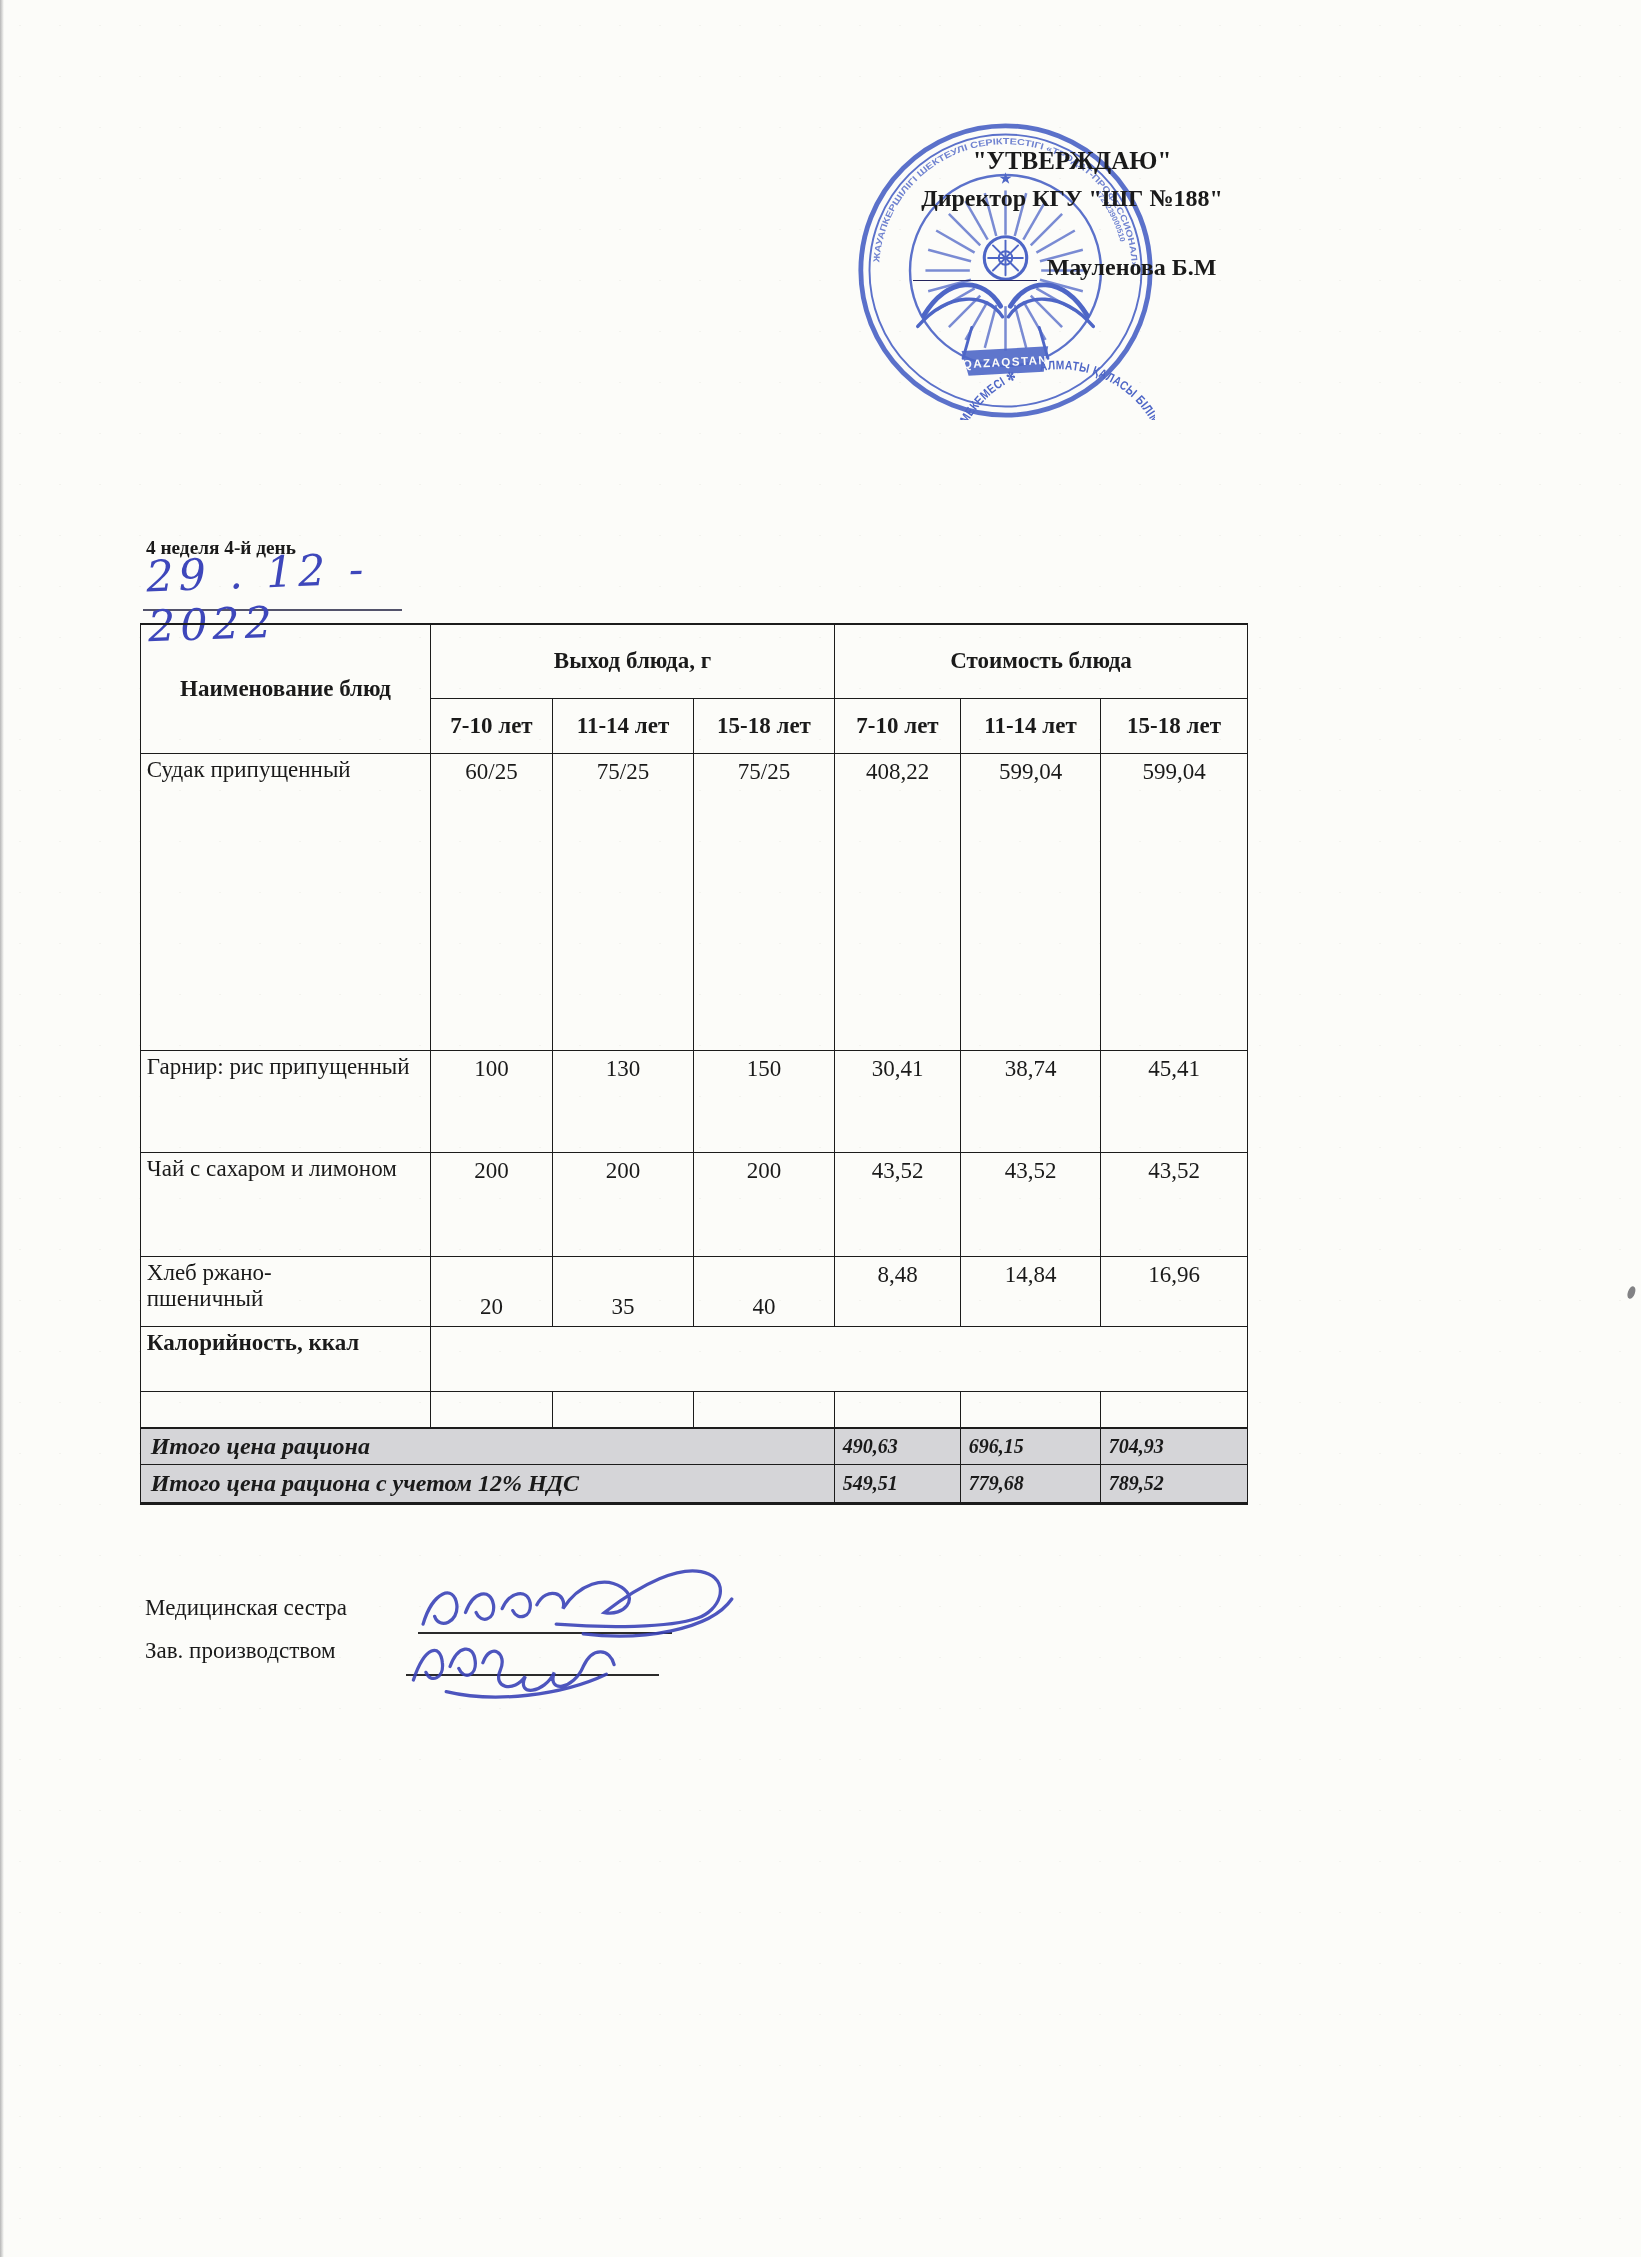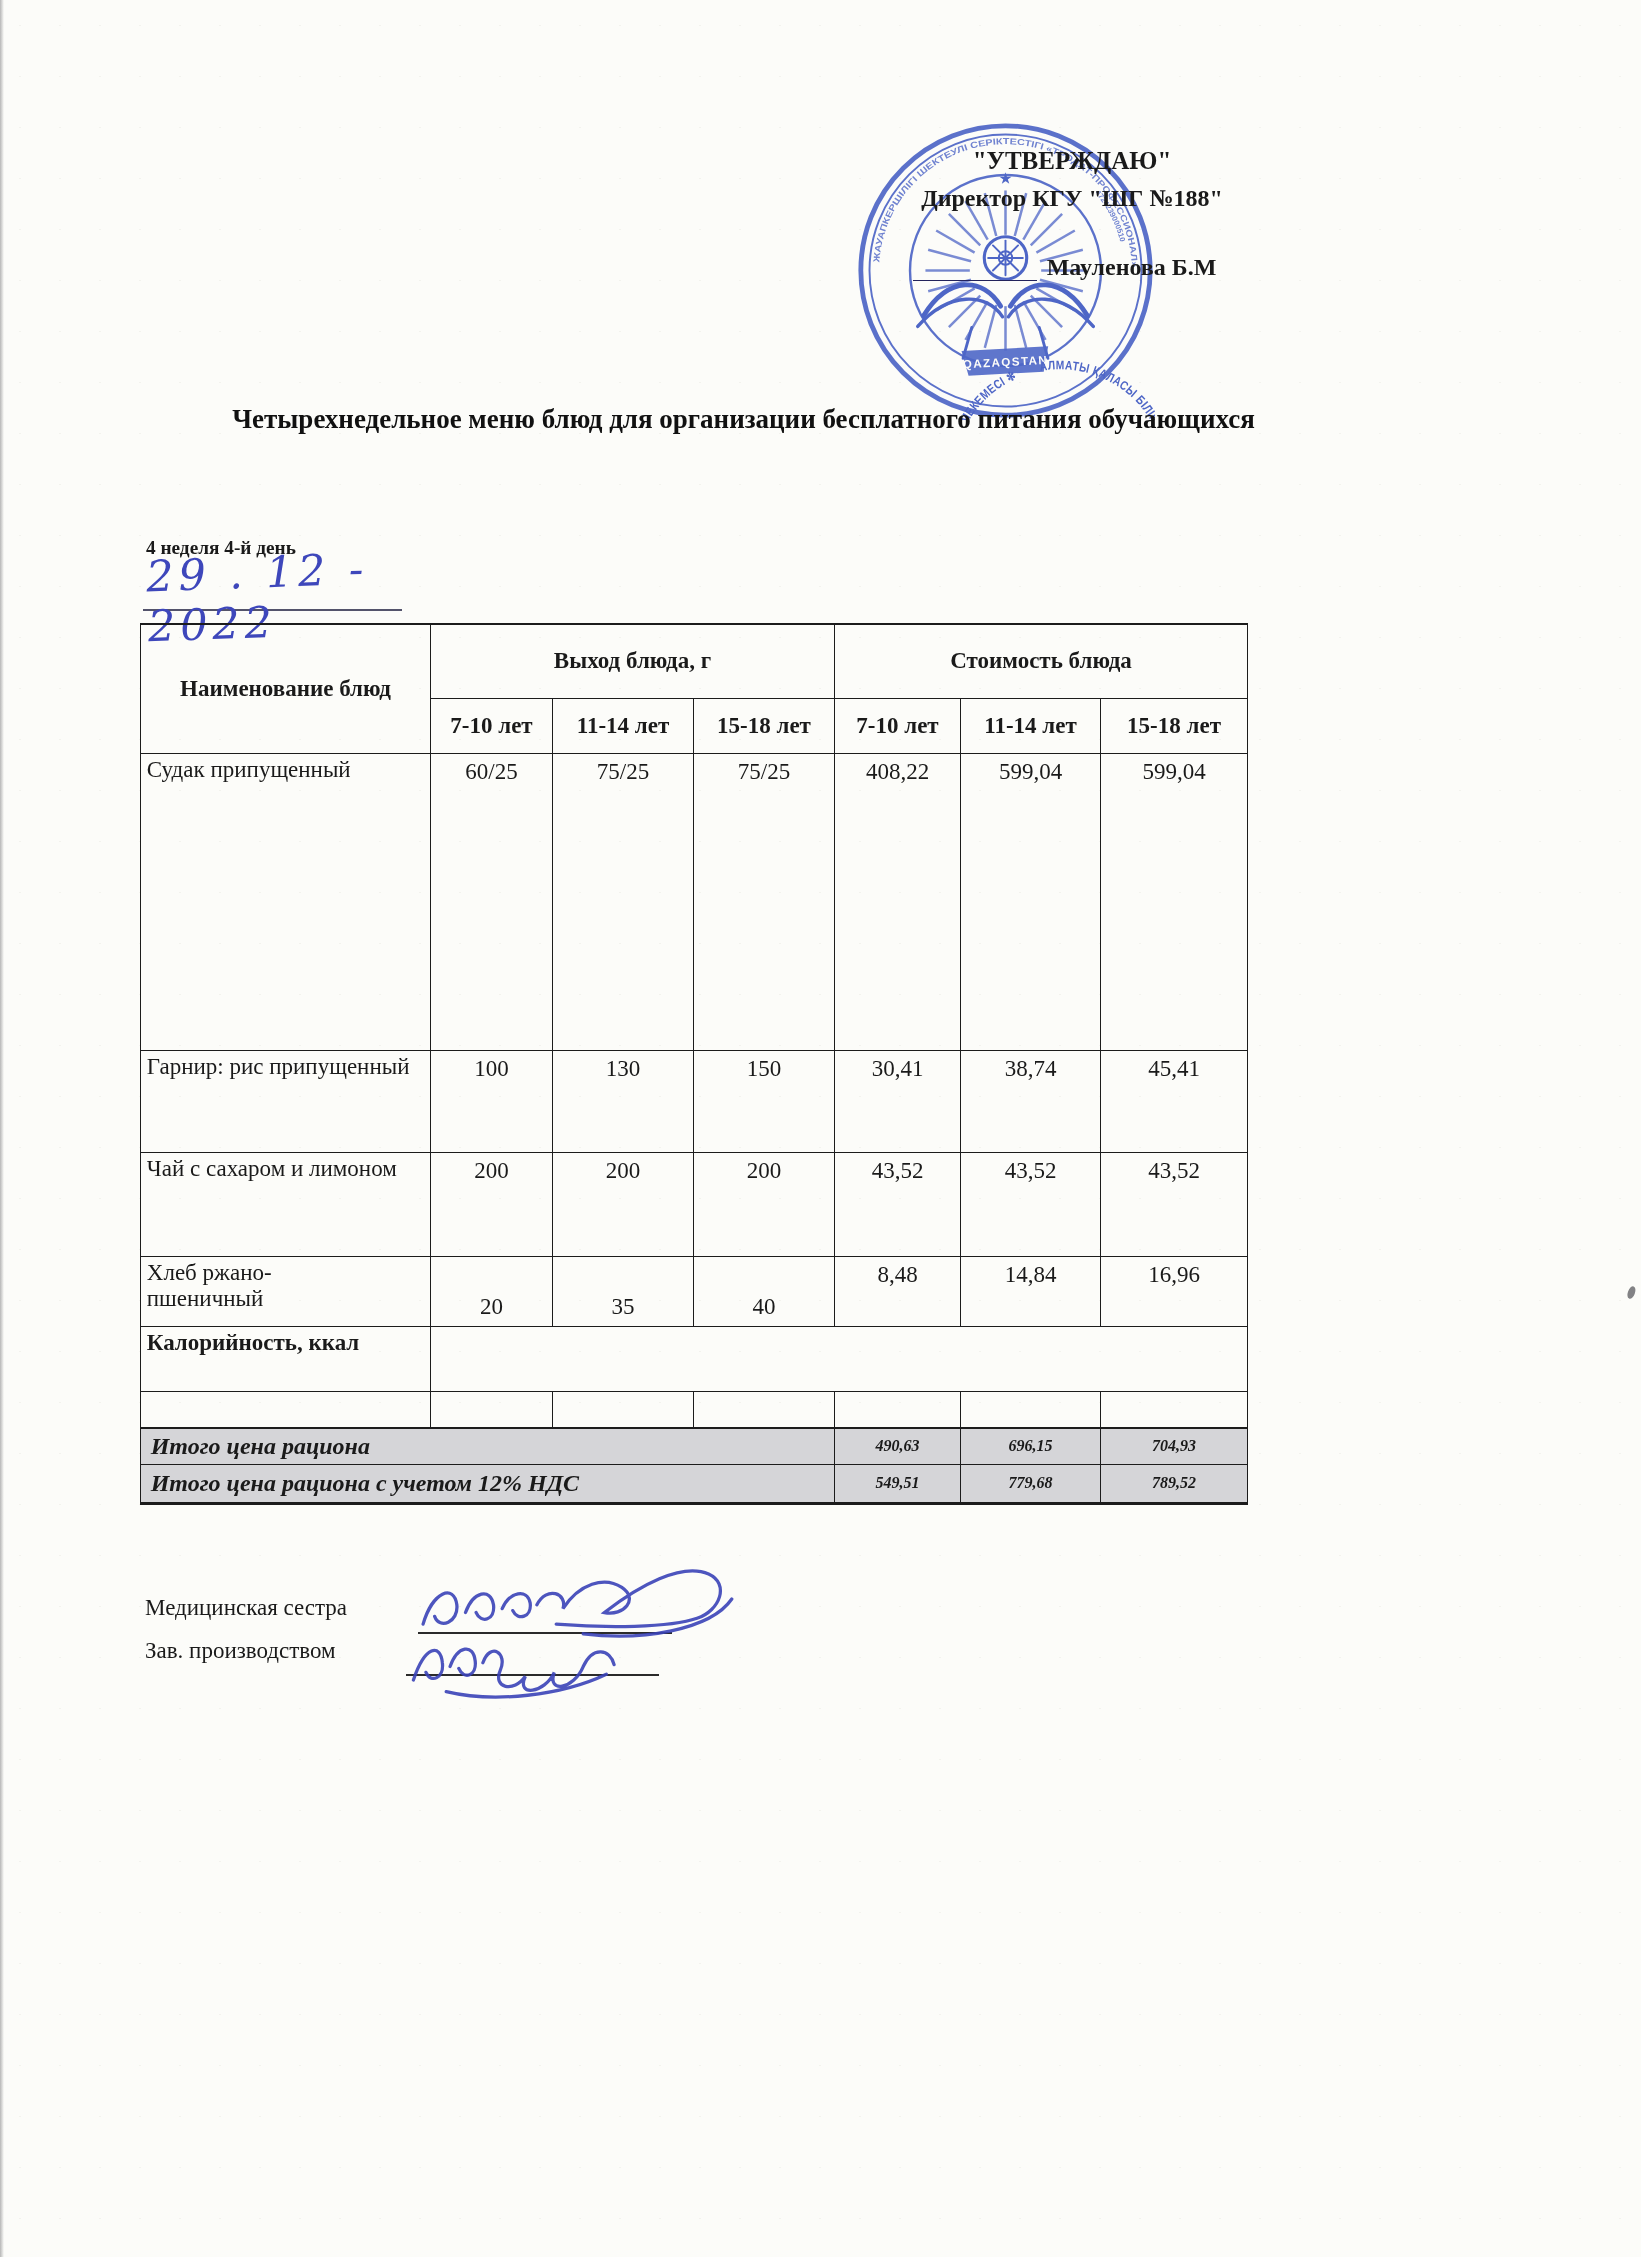--- a/index.html
+++ b/index.html
@@ -57,21 +57,21 @@
   tr.r-hleb{height:70px;} tr.r-cal{height:65px;} tr.r-empty{height:37px;}
   tr.r-total{height:36px;} tr.r-total2{height:39px;}
   td.name{font-size:23px;text-align:left;vertical-align:top;padding:3.9px 5.8px;}
   td.val{font-size:23px;text-align:center;vertical-align:top;padding-top:5.8px;}
   td.vbot{vertical-align:bottom;padding-bottom:5.8px;padding-top:0;}
   td.bold-name{font-weight:bold;}
   td.open{border-right:none;border-bottom:none;}
   .narrow-wrap{display:inline-block;width:159px;}
   tr.r-total td, tr.r-total2 td{background:#d5d5d8;font-weight:bold;font-style:italic;}
   td.tlabel{font-size:24px;text-align:left;padding:1.9px 9.7px;}
-  td.tval{font-size:16px;text-align:center;padding:1.9px 7.7px;}
+  td.tval{font-size:20px;text-align:left;padding:1.9px 7.7px;}
   tr.h1 th{border-top:2.9px solid #1c1c1c;}
   tr.r-total td{border-top:2.9px solid #1c1c1c;}
   tr.r-total2 td{border-bottom:3.9px solid #1c1c1c;}
 
   
   .sig-label{position:absolute;left:145px;font-size:23px;z-index:2;}
   .sig-label.n1{top:1595px;text-align:center;} .sig-label.n2{top:1638px;}
   .sig-line{position:absolute;height:1.9px;background:#2b2b2b;z-index:2;}
   .sig-line.s1{left:418px;top:1632px;width:254px;}
   .sig-line.s2{left:406px;top:1674px;width:253px;}
@@ -163,21 +163,20 @@
 <div class="approve">
   <div class="l1">"УТВЕРЖДАЮ"</div>
   <div class="l2">Директор КГУ "ШГ №188"</div>
   <div class="l3">
     <span class="sig-underline"></span>
     <span>Мауленова Б.М</span>
   </div>
 </div>
 
 <div class="title">
-  <div class="t1">Четырехнедельное меню блюд для организации бесплатного питания обучающихся</div>
 </div>
 
 <div class="week">4 неделя 4-й день</div>
 <div class="hand-date">29 . 12 - 2022</div>
 <div class="date-line"></div>
 
 <table class="menu">
   <colgroup>
     <col style="width:290px">
       <col style="width:122px">

